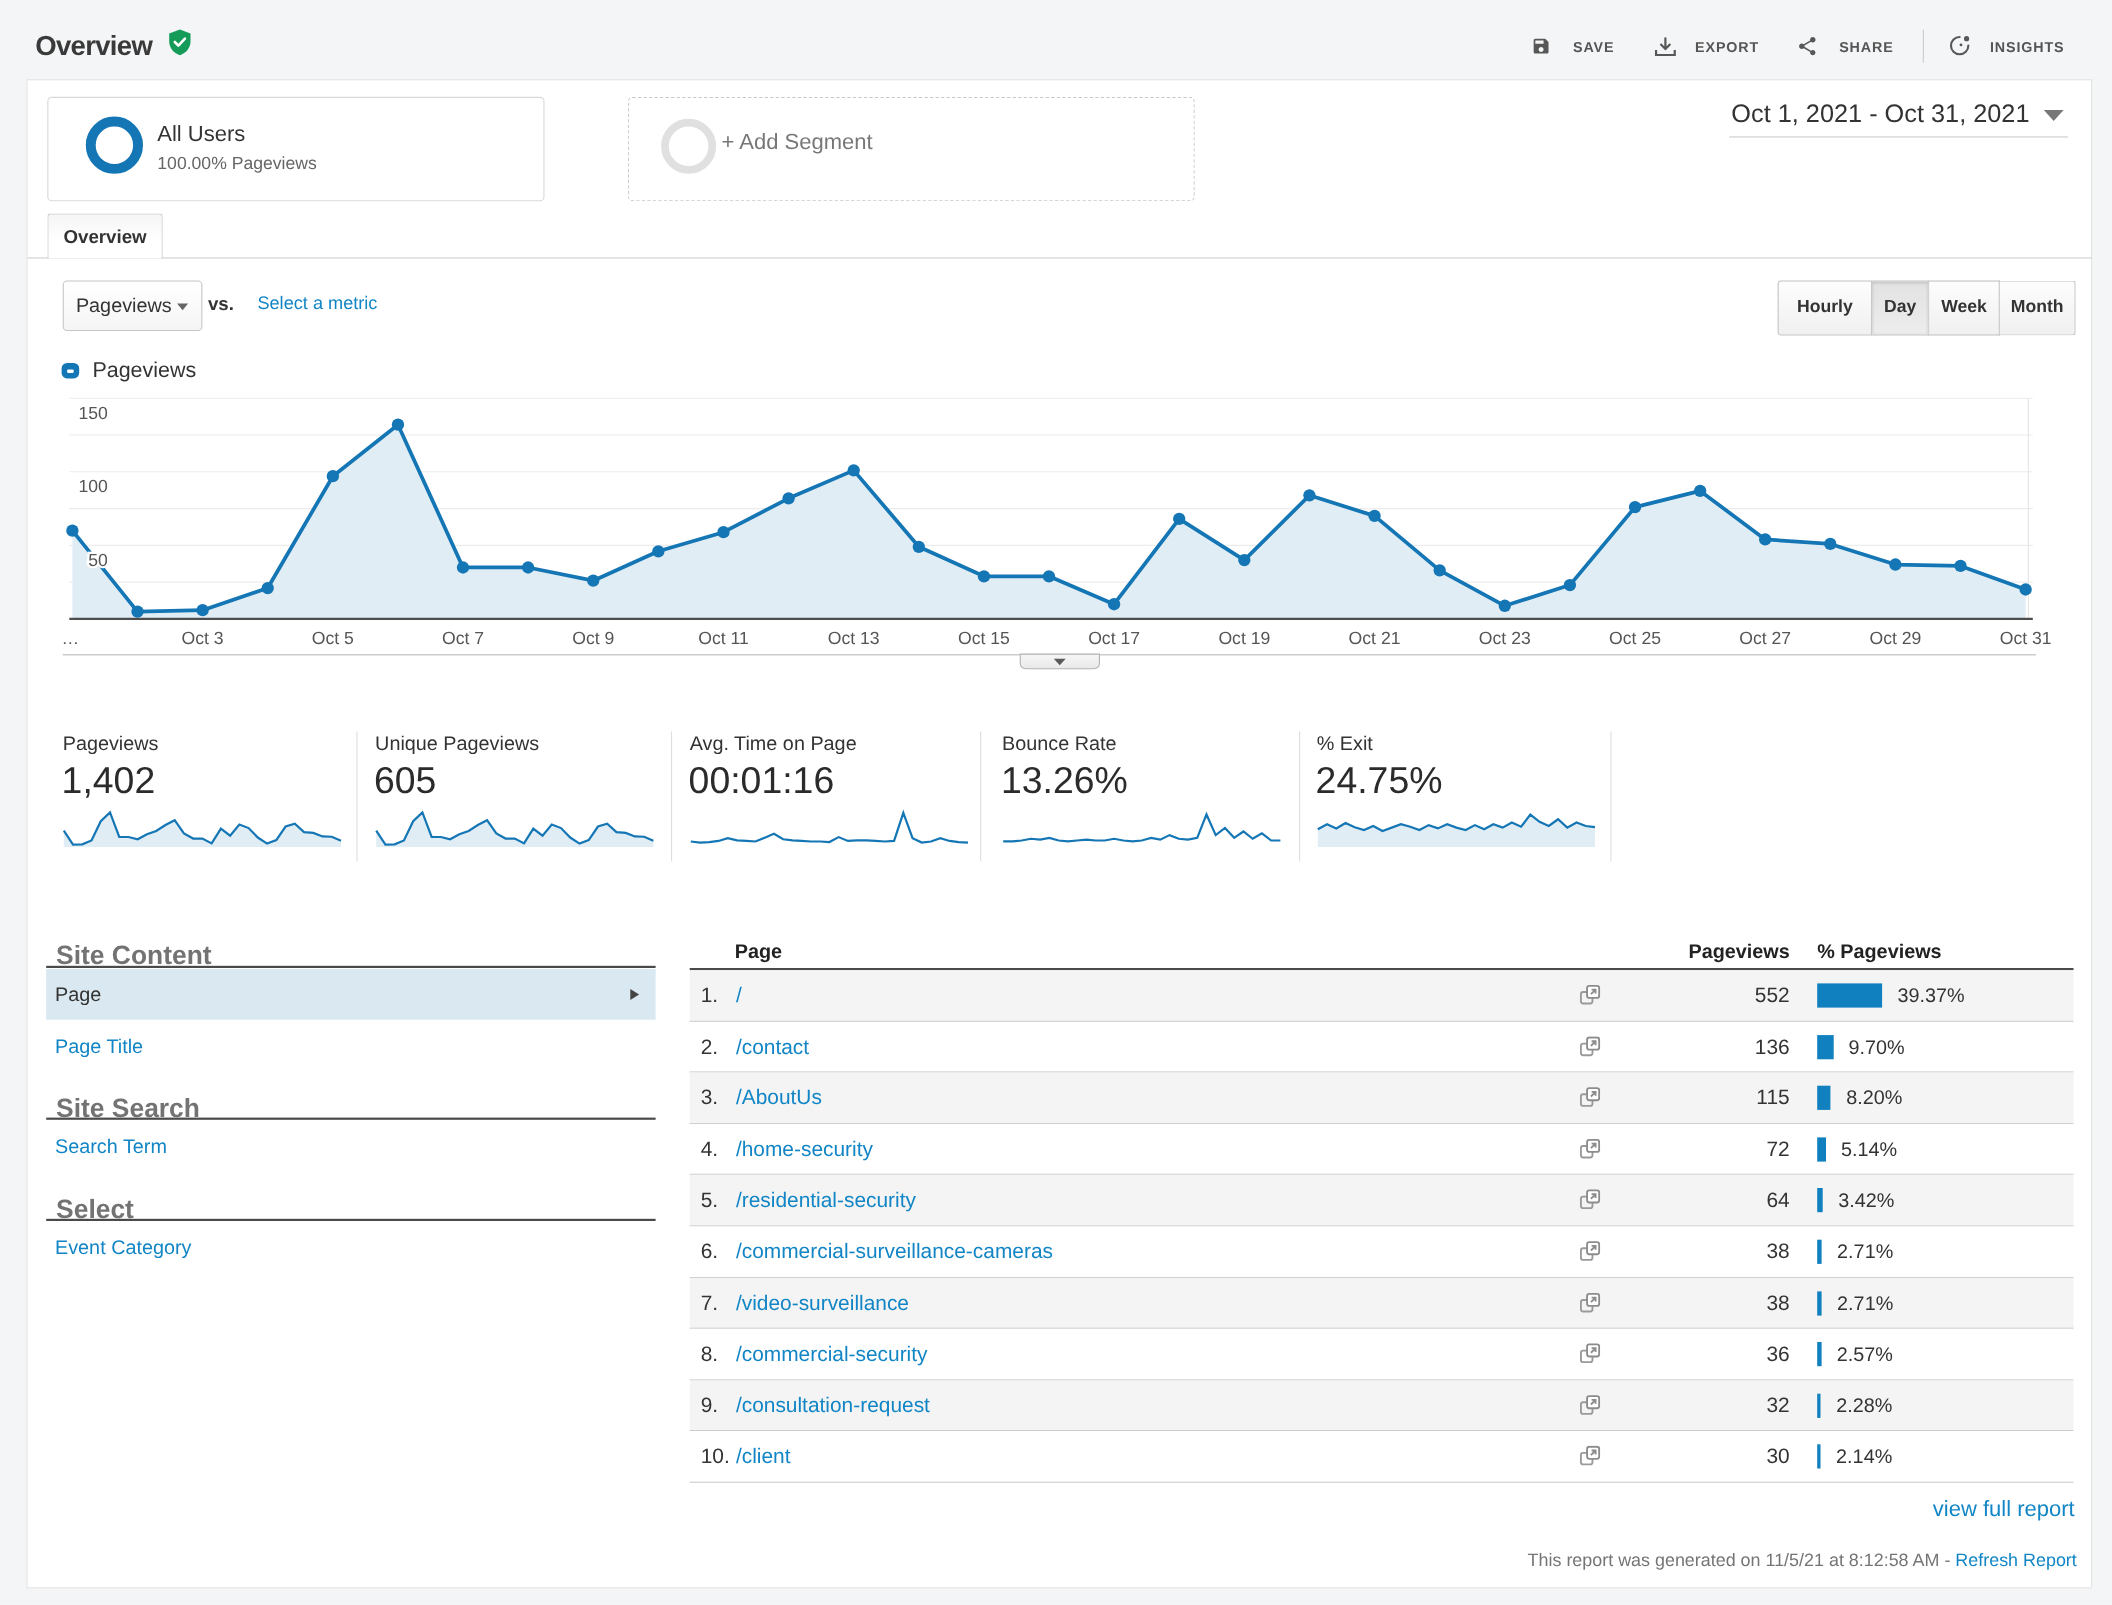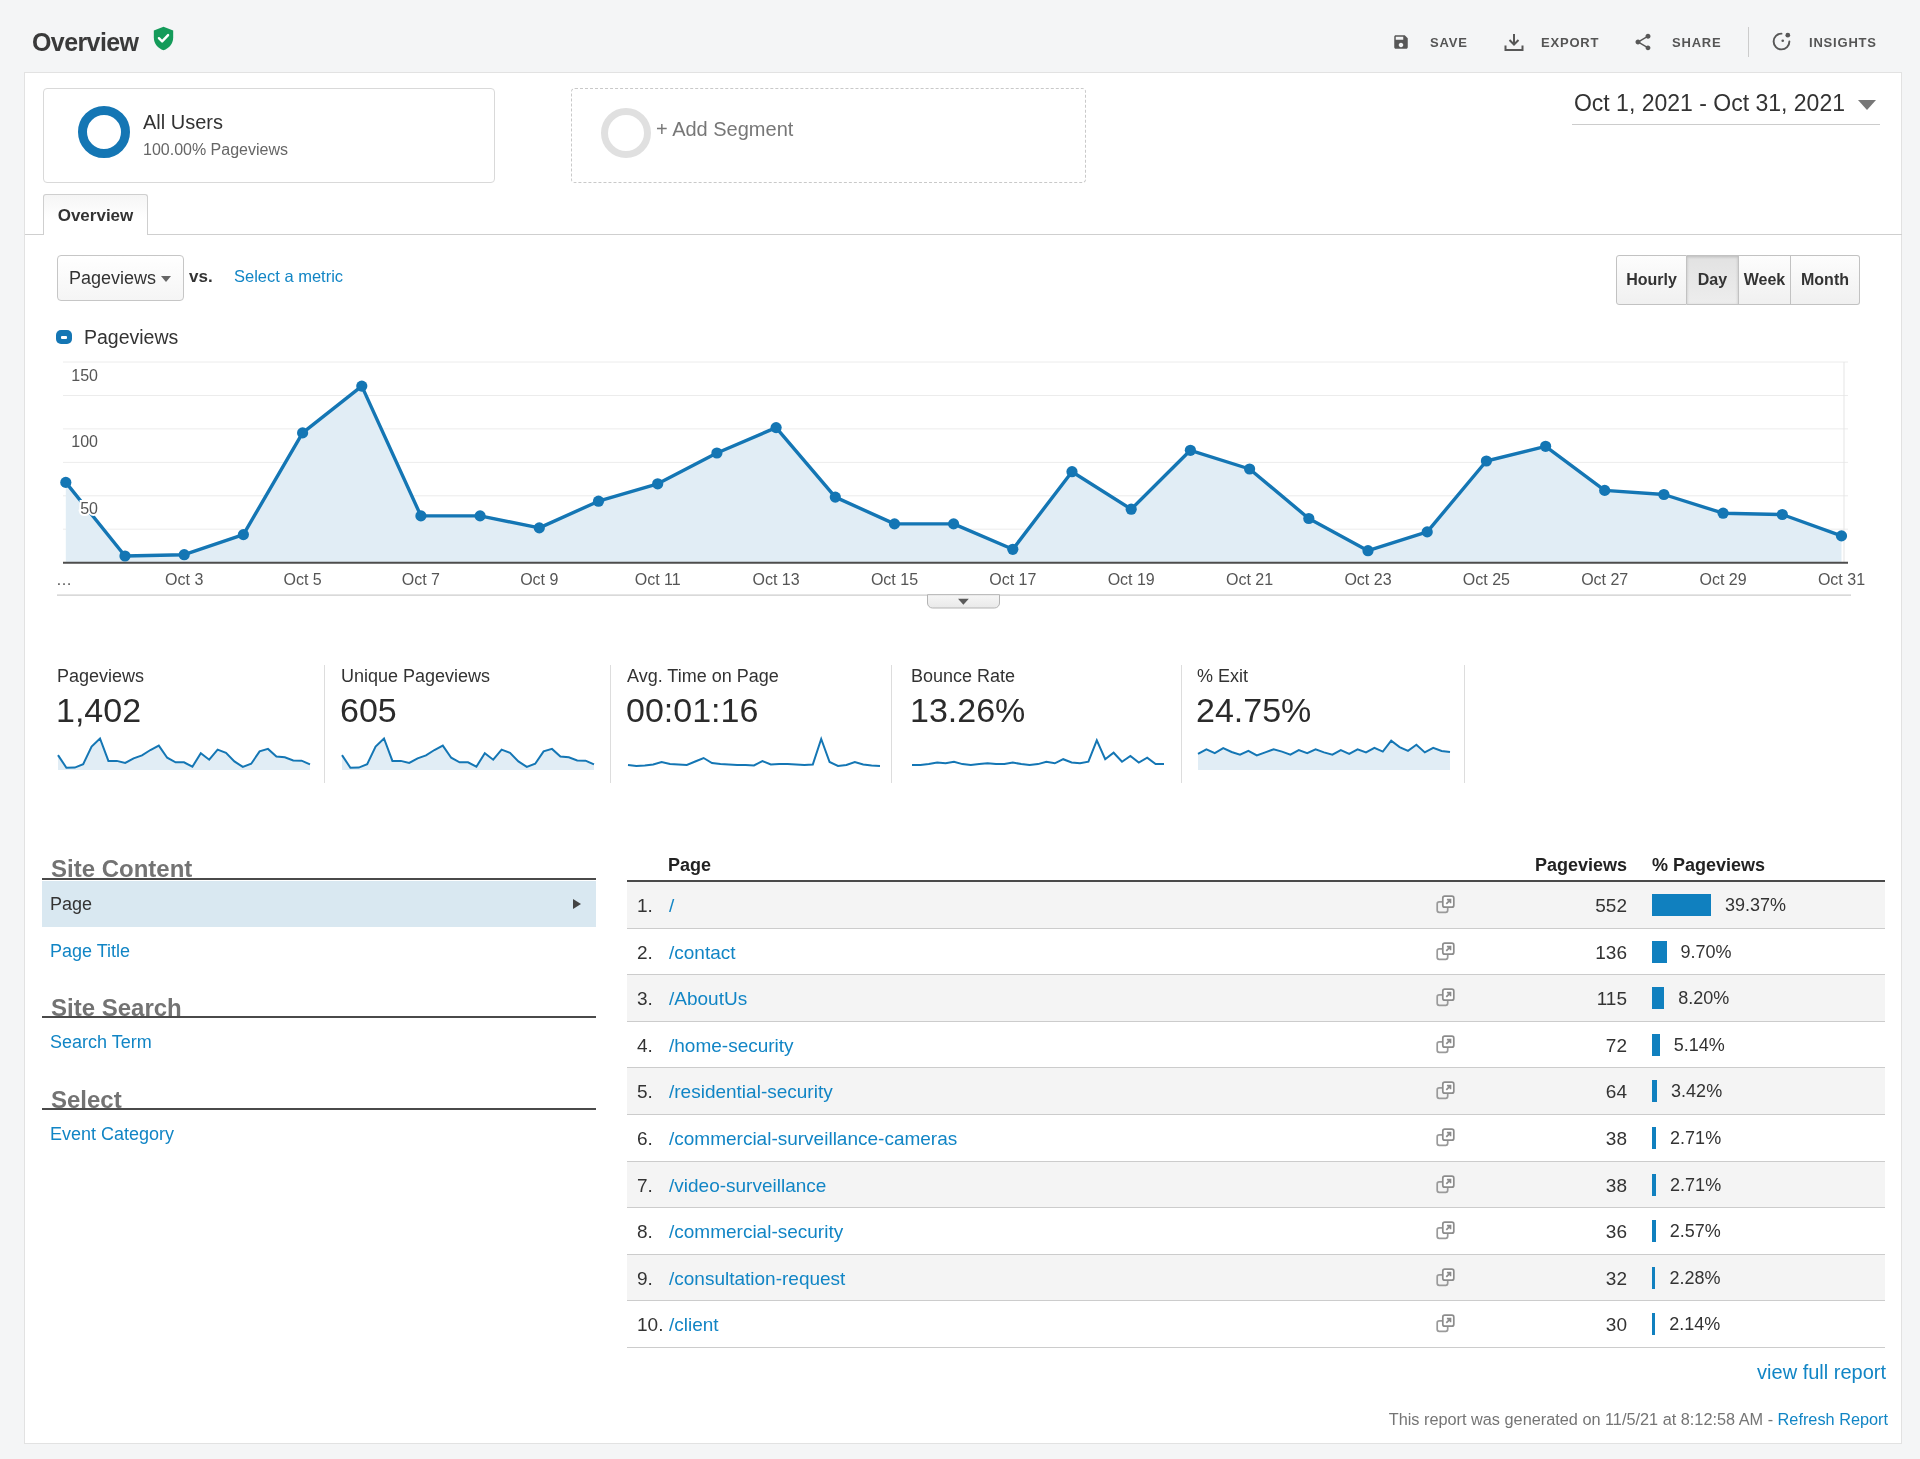--- a/index.html
+++ b/index.html
@@ -95,23 +95,23 @@
 <div class="datetri"></div>
 <div class="dateline"></div>
 
 <div class="tabline"></div>
 <div class="tab">Overview</div>
 
 <div class="dd">Pageviews<div class="ddtri"></div></div>
 <div class="vs">vs.</div>
 <div class="selmetric">Select a metric</div>
 <div class="btngroup">
-<div class="btn first" style="width:71px">Hourly</div>
+<div class="btn first" style="width:86px">Hourly</div>
 <div class="btn sel" style="width:52px">Day</div>
-<div class="btn" style="width:52px">Week</div>
+<div class="btn" style="width:64px">Week</div>
 <div class="btn last" style="width:69px">Month</div>
 </div>
 
 <div class="legdot"></div>
 <div class="legtxt">Pageviews</div>
 
 <svg class="abs" style="left:0;top:350px" width="1920" height="266" viewBox="0 350 1920 266">
 <defs>
 <linearGradient id="hgrad" x1="0" y1="0" x2="0" y2="1">
 <stop offset="0" stop-color="#f6f6f6"></stop>

